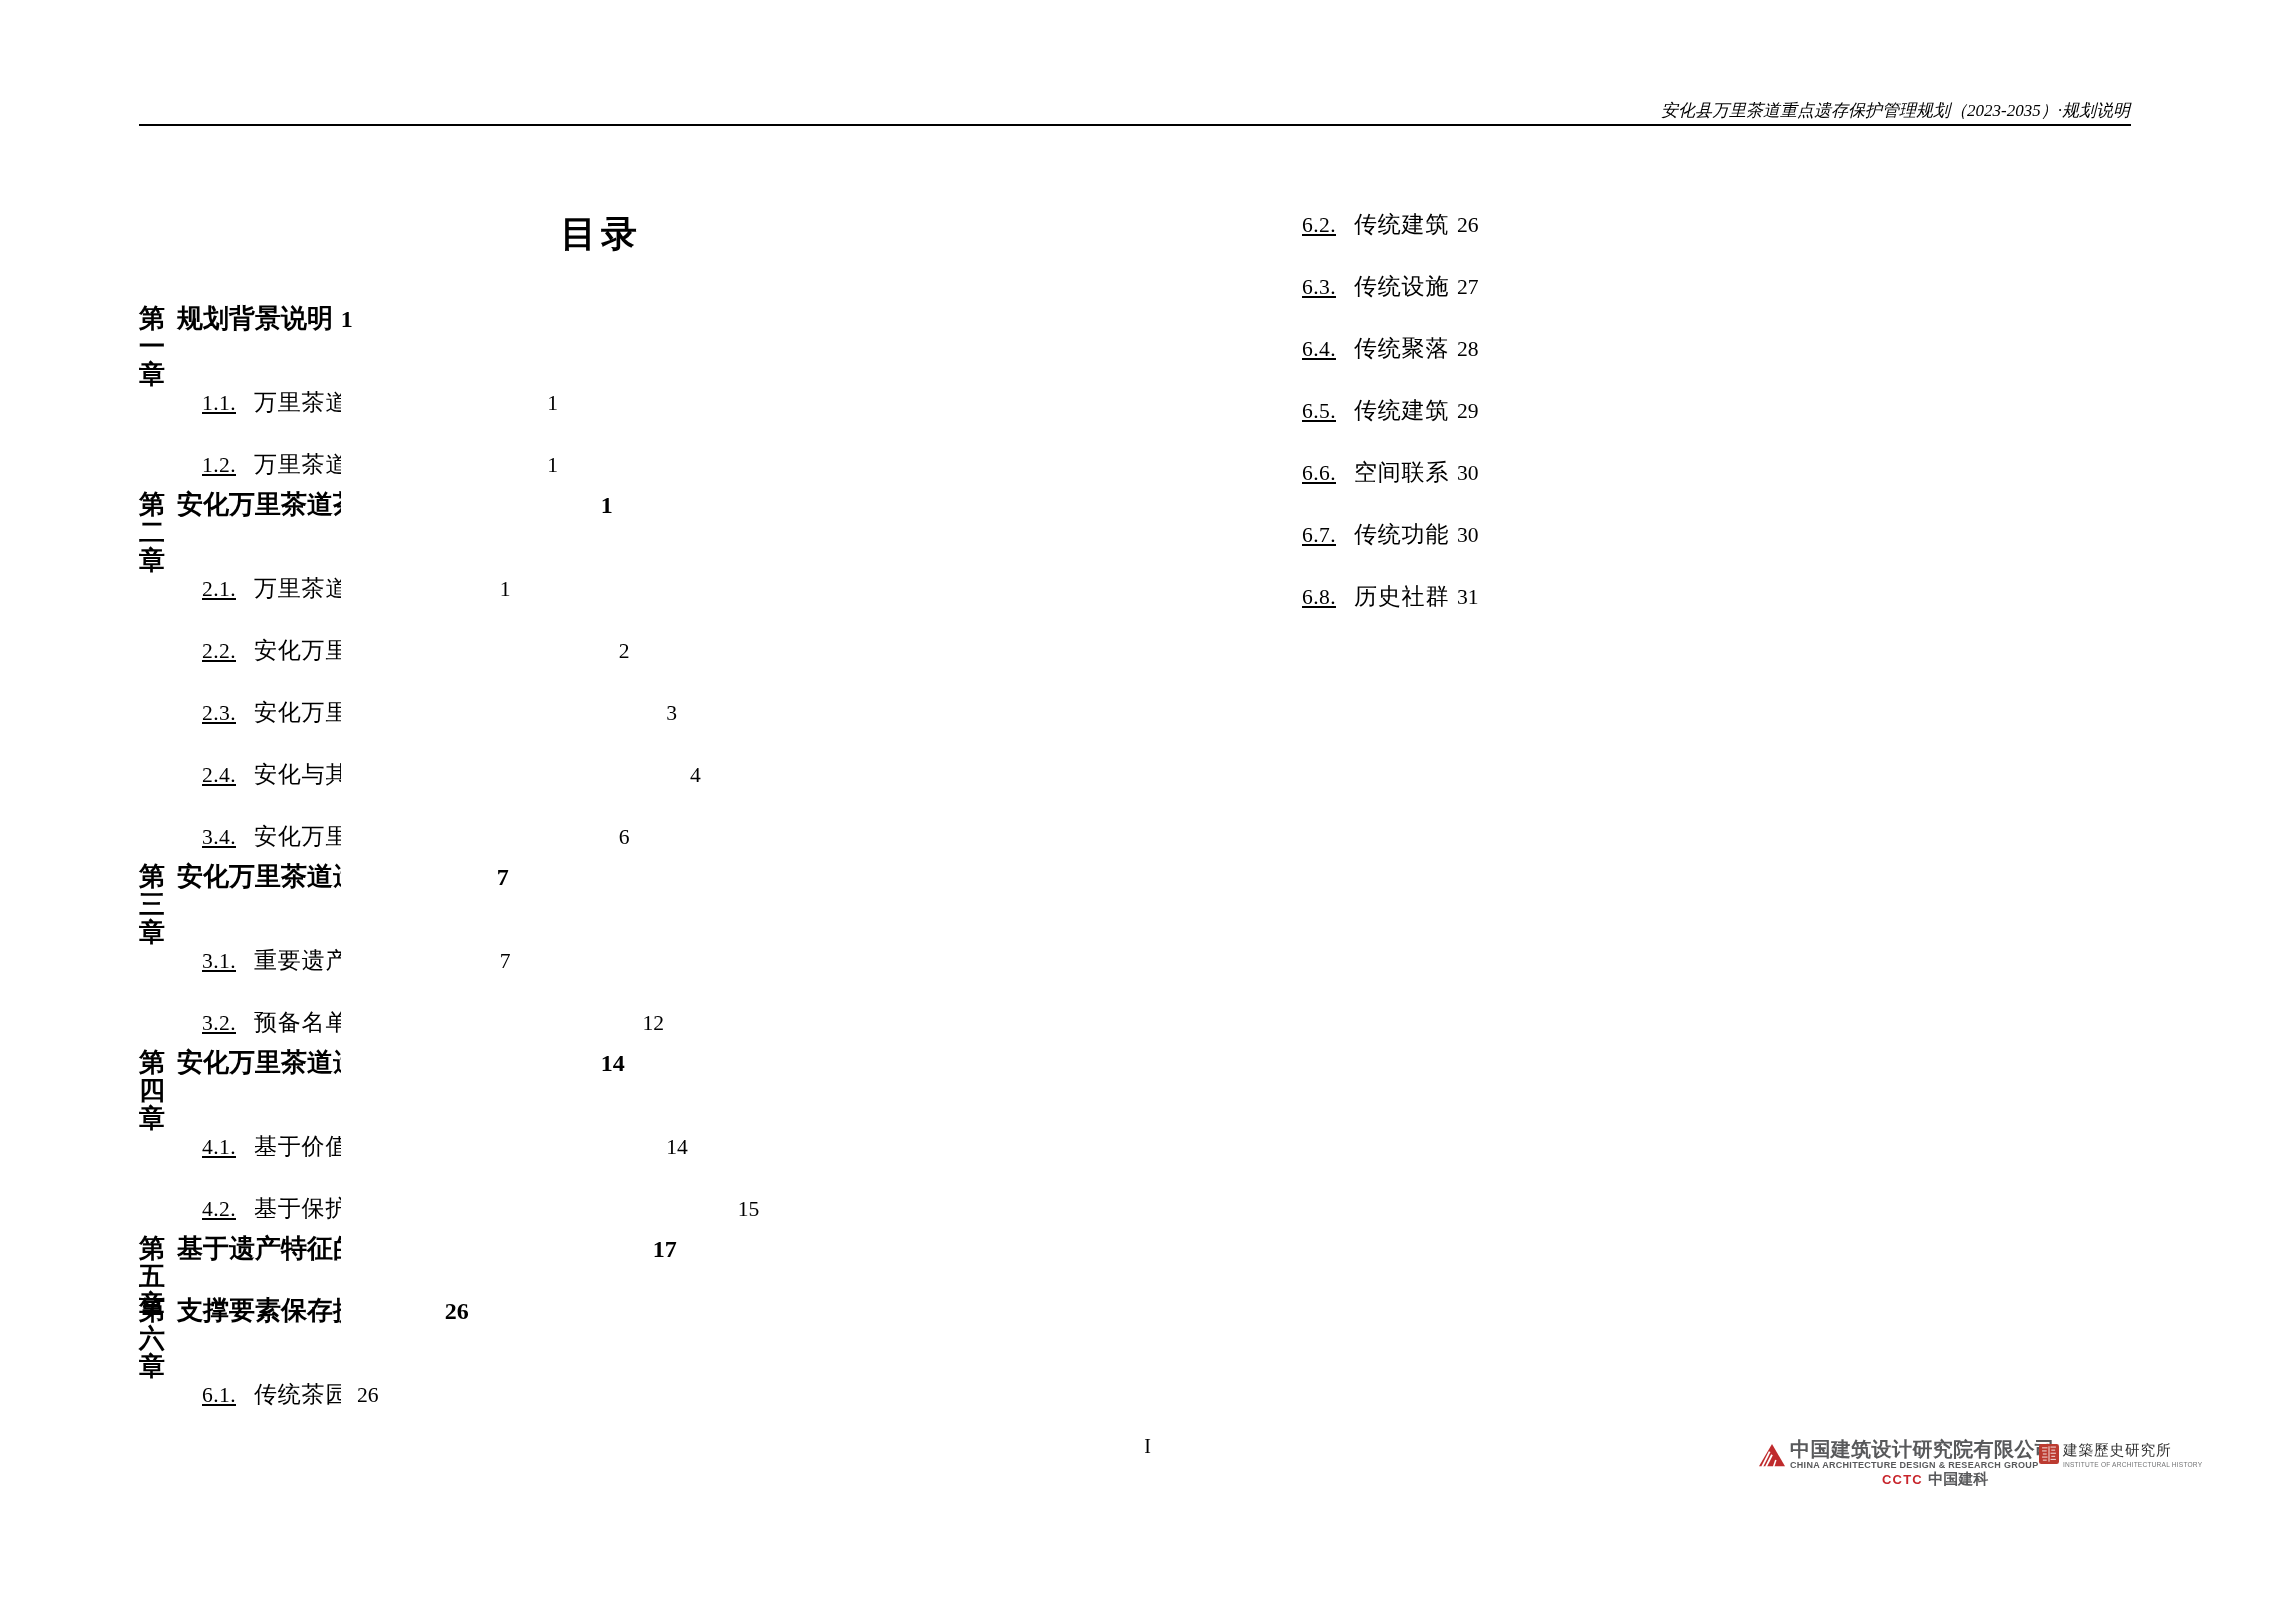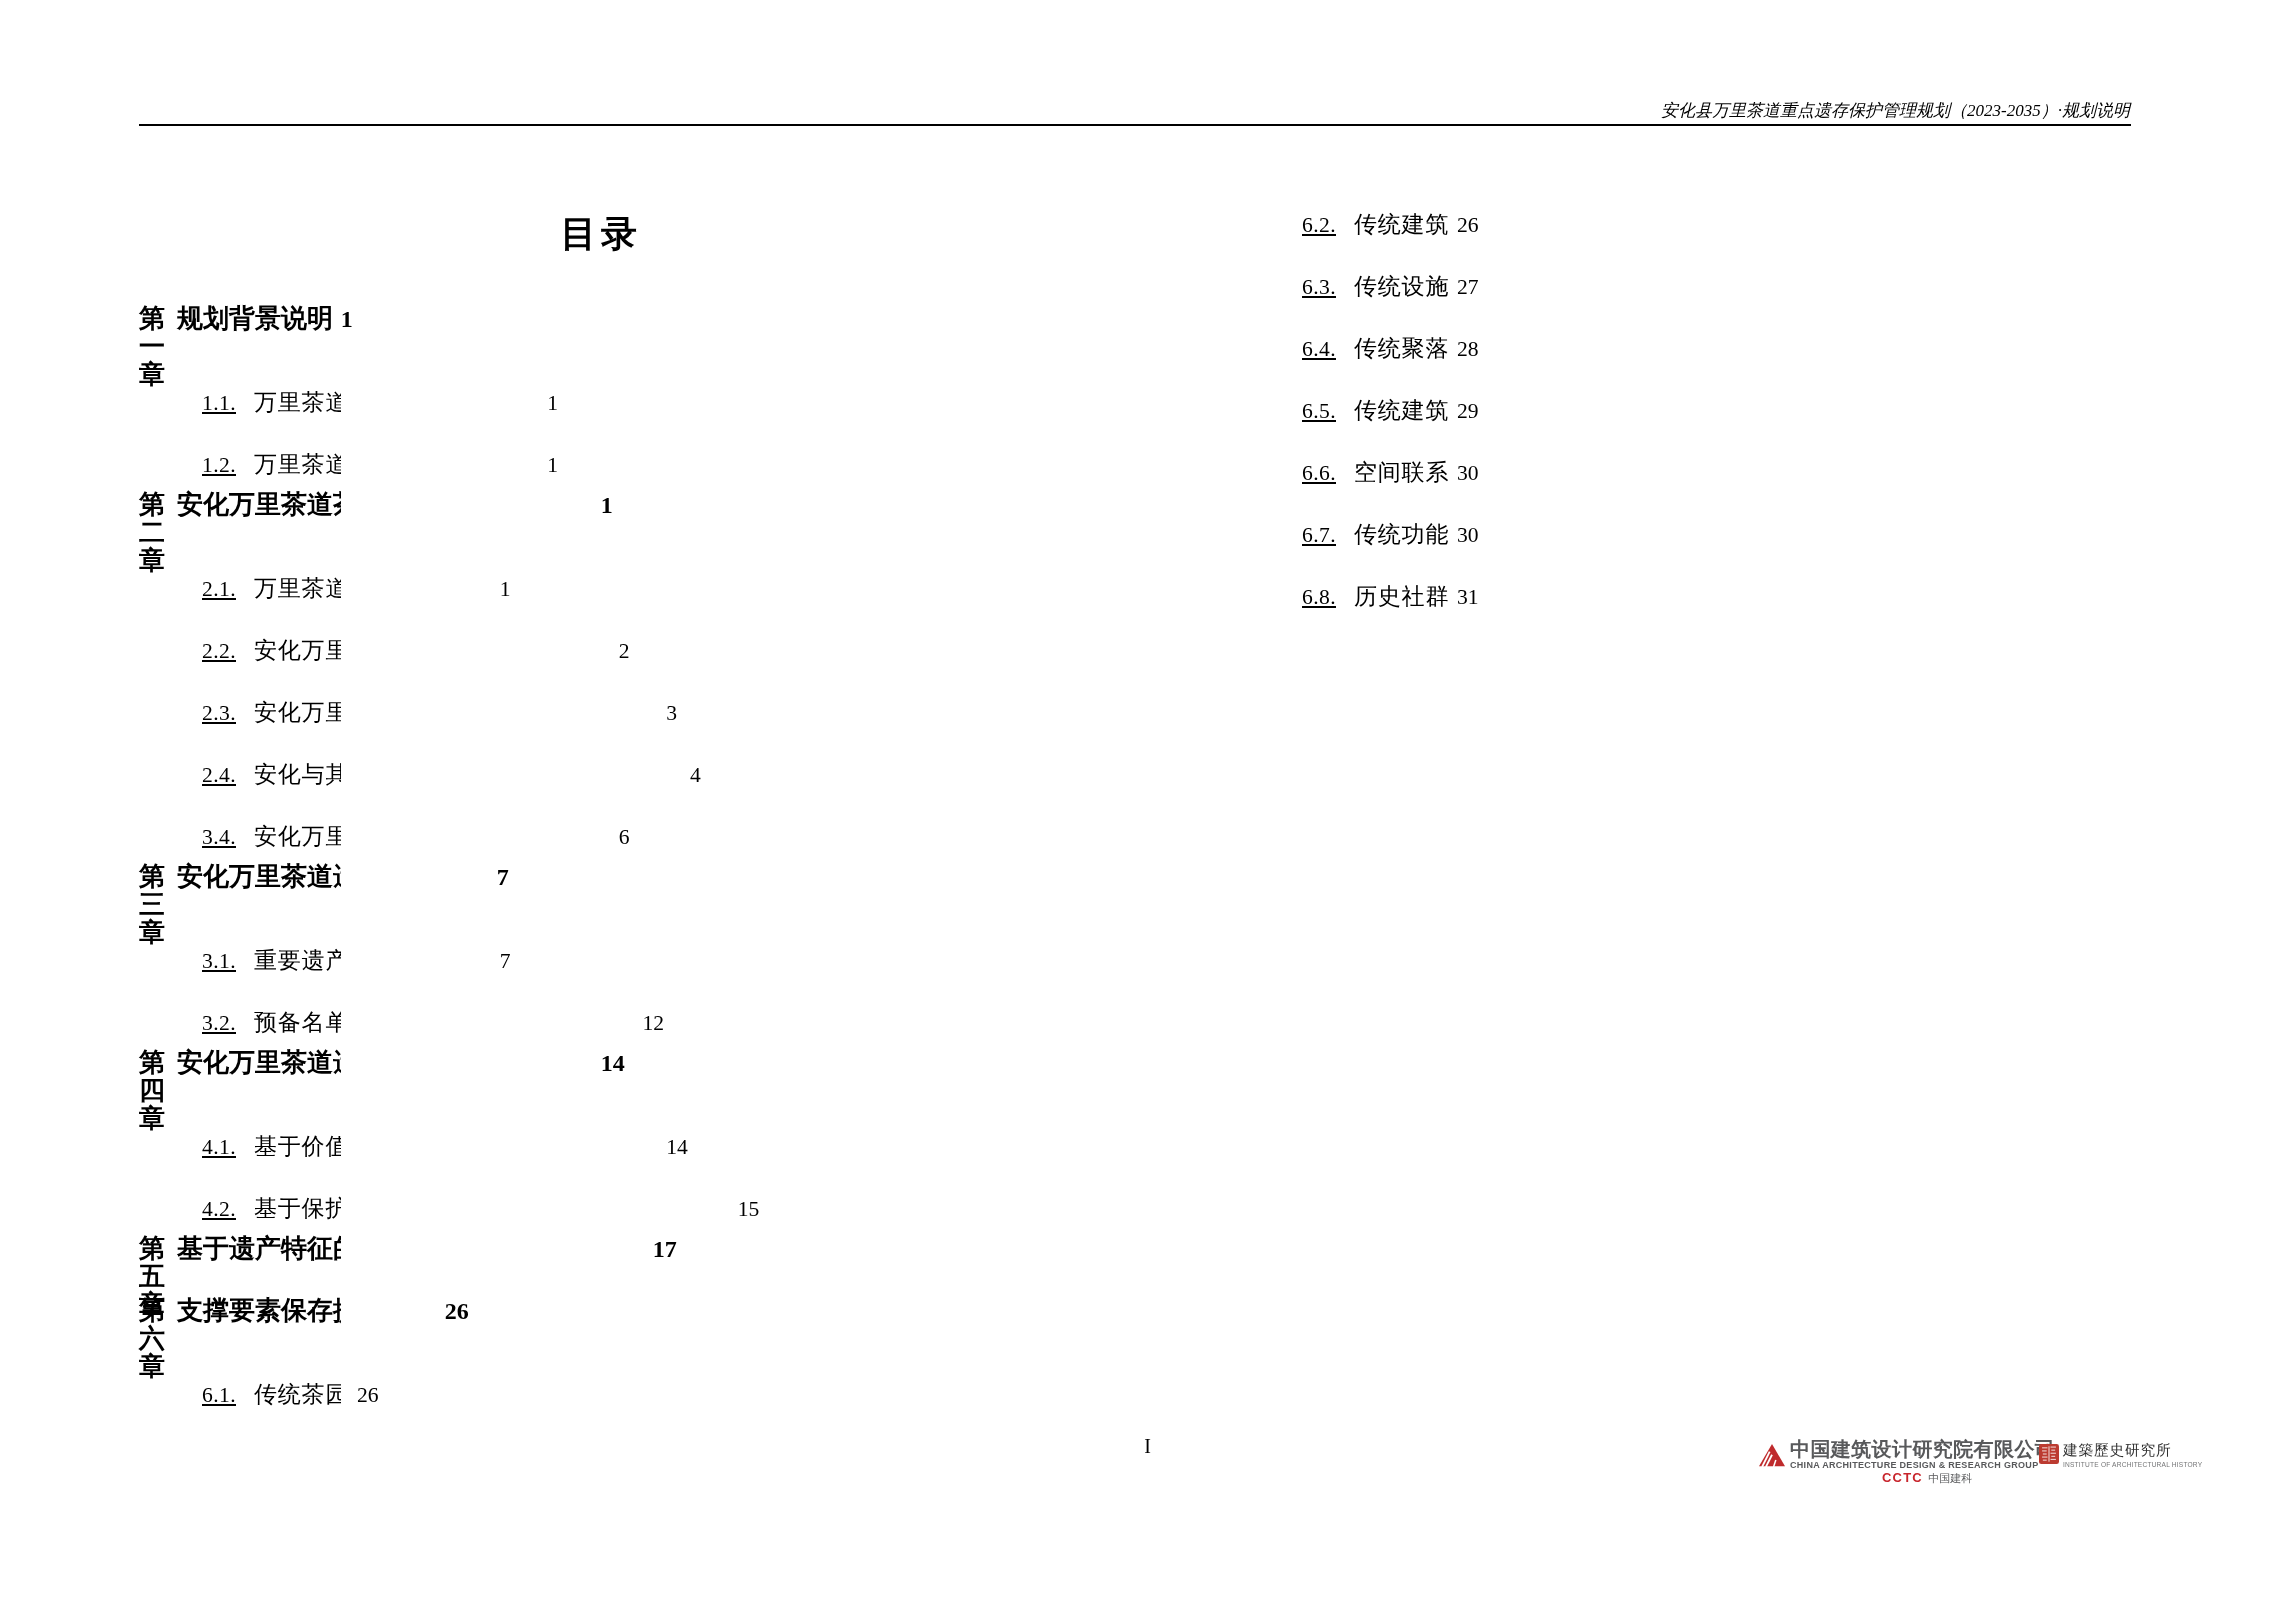--- a/index.html
+++ b/index.html
@@ -123,21 +123,21 @@
   .cadg-en {
     left: 31px; top: 21px;
     font-family: "Liberation Sans", "DejaVu Sans", sans-serif;
     font-weight: 700;
     font-size: 9px;
     color: #58595b;
     letter-spacing: 0.3px;
   }
   .cctc-line { left: 123px; top: 31px; font-family: "Liberation Sans", "DejaVu Sans", sans-serif; }
   .cctc-word { font-weight: 700; font-size: 13px; color: #c8252c; letter-spacing: 1.2px; }
-  .cctc-zh   { font-weight: 400; font-size: 11px; color: #58595b; margin-left: 5.4px; }
+  .cctc-zh   { font-weight: 700; font-size: 15px; color: #58595b; margin-left: 5.4px; }
   .iah-seal { left: 280px; top: 5.4px; }
   .iah-zh {
     left: 304px; top: 2.3px;
     font-size: 14.7px;
     line-height: 18.5px;
     color: #2f2f2f;
     letter-spacing: 0.8px;
     font-family: "Liberation Serif", "DejaVu Serif", serif;
   }
   .iah-en {

